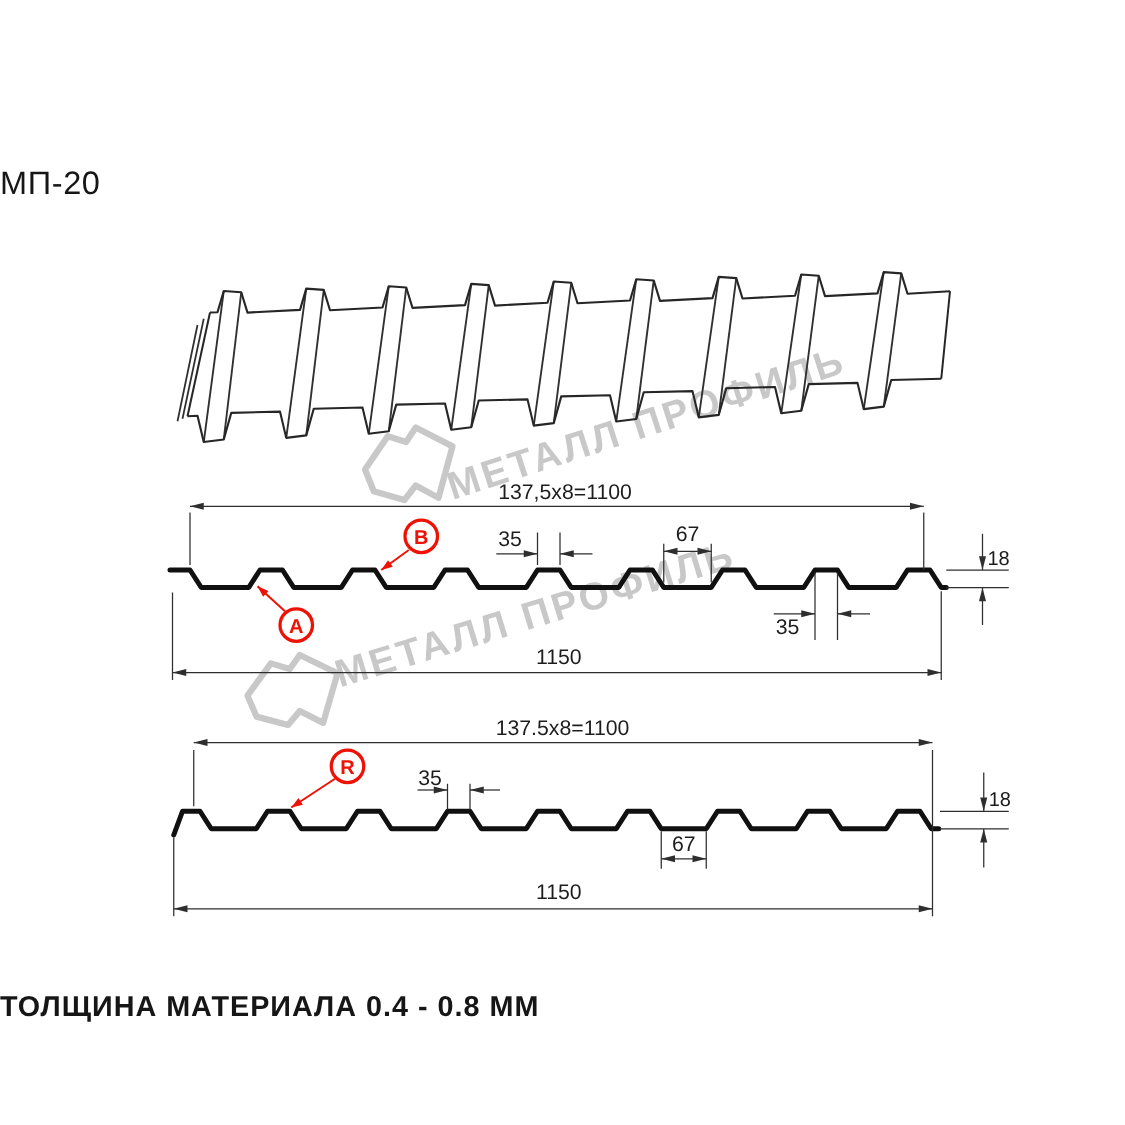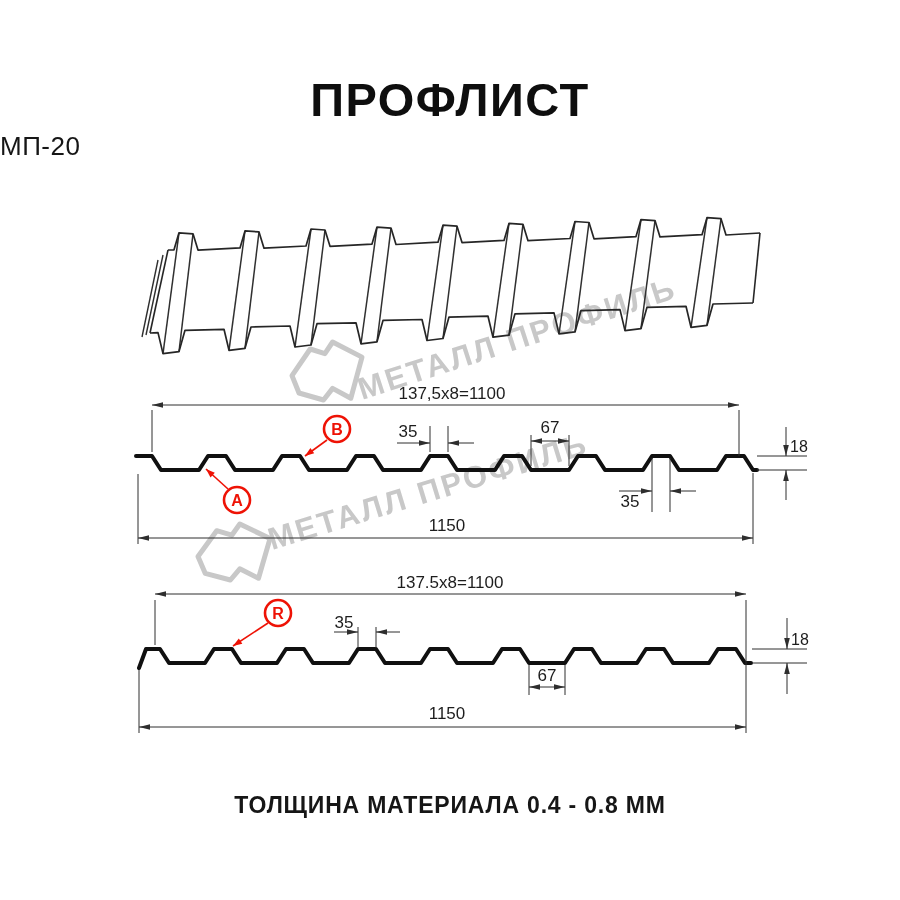--- a/index.html
+++ b/index.html
@@ -2,29 +2,28 @@
 <html><head>
 <meta charset="utf-8">
 <style>
   html,body{margin:0;padding:0;background:#ffffff;}
   .page{position:relative;width:900px;height:900px;background:#ffffff;overflow:hidden;
         font-family:"Liberation Sans","DejaVu Sans",sans-serif;}
   .title{position:absolute;top:72px;left:0;width:900px;text-align:center;
          font-size:47px;font-weight:800;letter-spacing:1.5px;color:#0e0e0e;}
   .subtitle{position:absolute;top:131px;left:0;width:900px;text-align:left;
          font-size:26px;font-weight:500;letter-spacing:0.5px;color:#161616;}
-  .footer{position:absolute;top:792px;left:0;width:900px;text-align:center;
+  .footer{position:absolute;top:792px;left:0;width:900px;
          font-size:23px;font-weight:600;letter-spacing:0.8px;color:#161616;}
   svg{position:absolute;top:0;left:0;}
 </style>
 </head>
 <body>
 
 <div class="page">
-  <div class="title">ПРОФЛИСТ</div>
   <div class="subtitle">МП-20</div>
   <svg id="dwg" width="900" height="900" viewBox="0 0 900 900">
       <polygon points="292.0,375.6 310.2,349.0 324.9,353.6 332.6,342.0 362.0,357.1 350.8,398.3 332.6,388.4 323.5,400.0 299.0,393.0" fill="none" stroke="#c8c8c8" stroke-width="5" stroke-linejoin="round"></polygon>
       <g transform="translate(362,400) rotate(-18)">
         <text x="0" y="0" font-size="31" font-weight="700" letter-spacing="2.5" fill="#c8c8c8" font-family="&quot;Liberation Sans&quot;,&quot;DejaVu Sans&quot;,sans-serif">МЕТАЛЛ ПРОФИЛЬ</text>
       </g>
       <polygon points="198.0,556.5 216.7,530.7 231.8,535.2 239.8,524.0 270.0,538.6 258.5,578.3 239.8,568.8 230.4,580.0 205.2,573.3" fill="none" stroke="#c8c8c8" stroke-width="5" stroke-linejoin="round"></polygon>
       <g transform="translate(272,550) rotate(-17)">
         <text x="0" y="0" font-size="31" font-weight="700" letter-spacing="2.5" fill="#c8c8c8" font-family="&quot;Liberation Sans&quot;,&quot;DejaVu Sans&quot;,sans-serif">МЕТАЛЛ ПРОФИЛЬ</text>
       </g>

